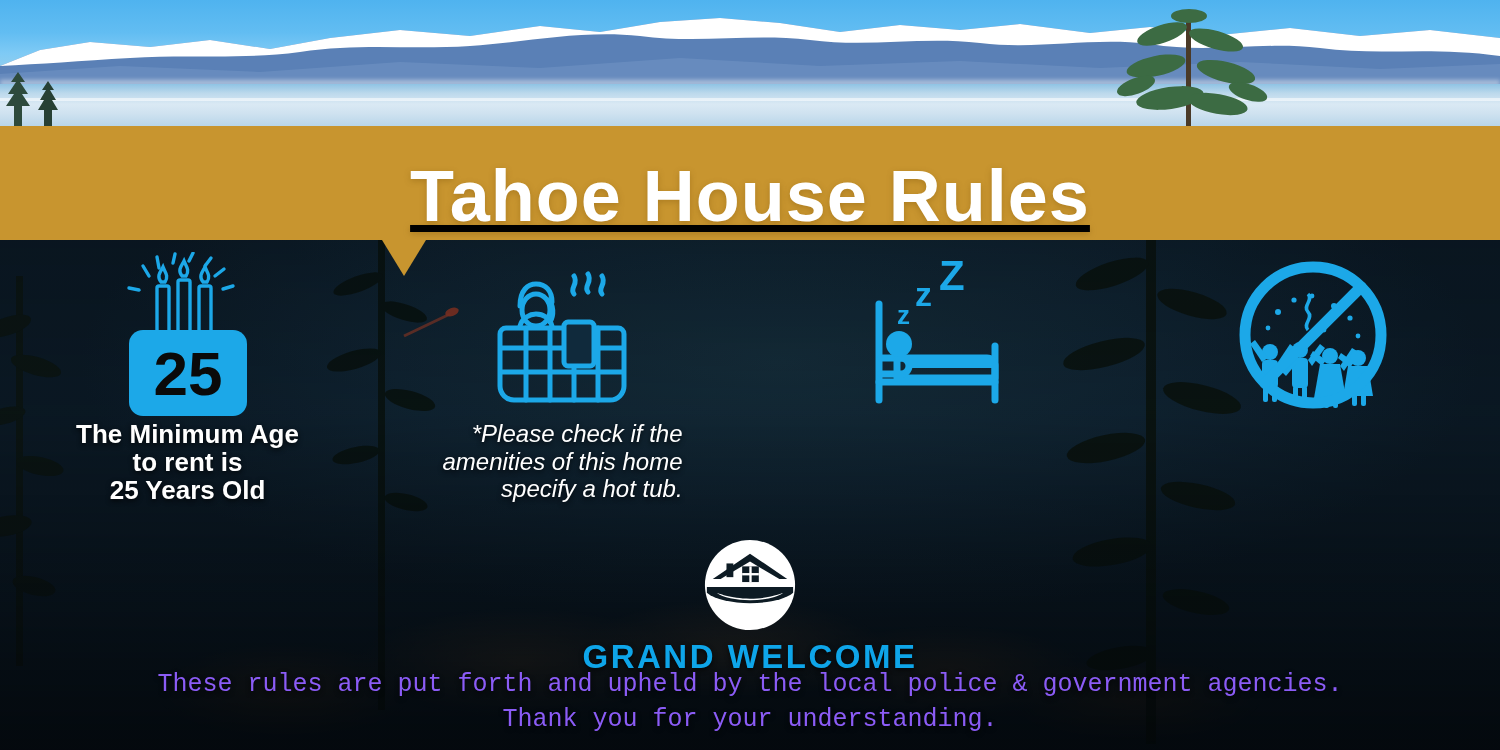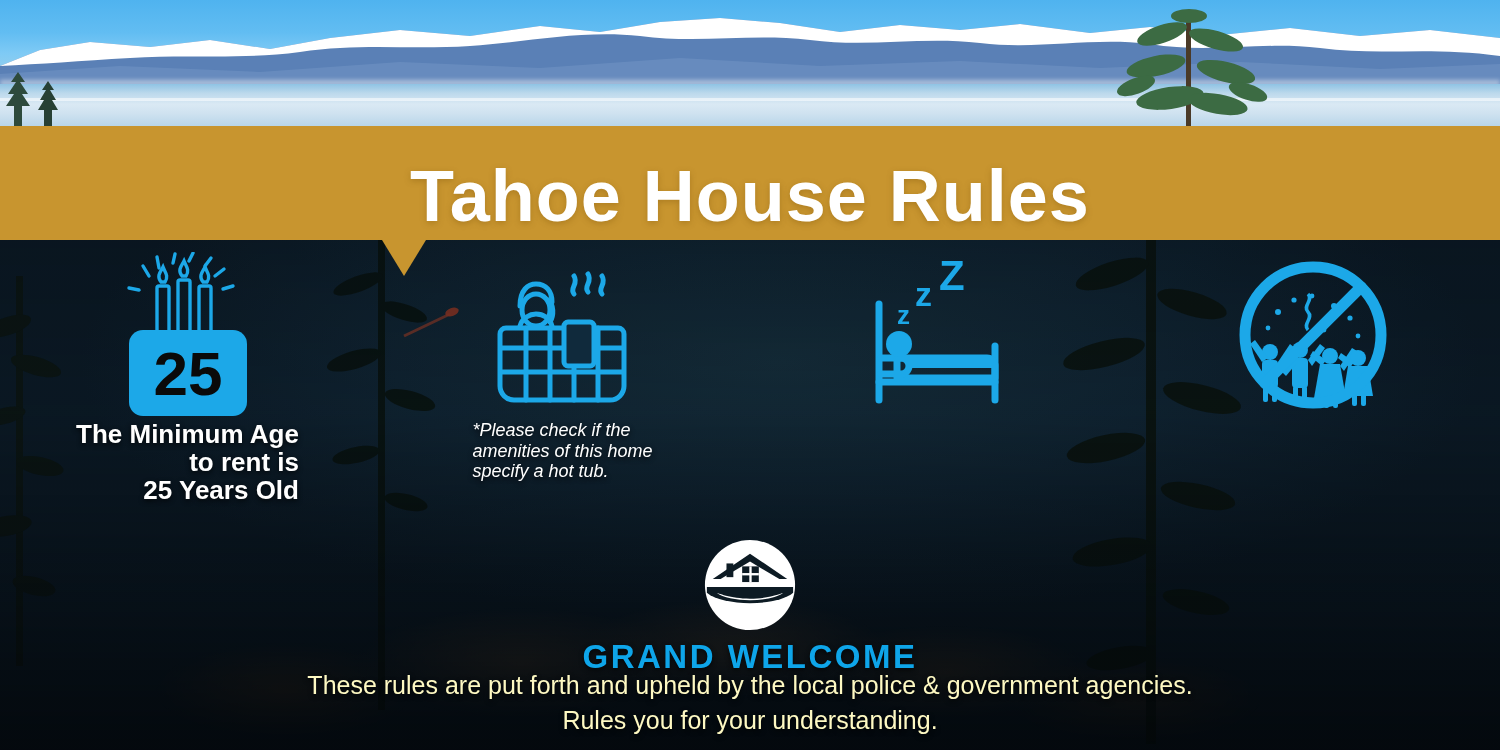--- a/index.html
+++ b/index.html
@@ -38,21 +38,21 @@
     position:absolute; left:0px; bottom:0; width:70px; height:56px;
   }
   #hero .pine-right {
     position:absolute; left:1090px; bottom:0; width:200px; height:126px;
   }
 
   
   #banner {
     position:absolute; left:0; top:126px; width:1500px; height:140px;
     background:#c8952f;
-    display:flex; align-items:center; justify-content:center;
+    display:flex; align-items:center; justify-content:center;text-decoration:underline;
   }
   #banner-title {
     color:#ffffff;
     font-size:72px;
     font-weight:bold;
     letter-spacing:1px;
     line-height:1;
     text-shadow:0 2px 6px rgba(120,80,10,.35);
     white-space:nowrap;
   }
@@ -105,48 +105,49 @@
   .rule {
     flex:1 1 0; display:flex; flex-direction:column; align-items:center;
     padding:0 8px;
   }
   .rule-icon {
     height:165px; display:flex; align-items:center; justify-content:center;
   }
   .rule-label {
     margin-top:4px;
     color:#ffffff; font-weight:bold; font-size:26px; line-height:1.07;
-    text-align:right; white-space:pre-line;
+    text-align:center; white-space:pre-line;
     text-shadow:0 2px 5px rgba(0,0,0,.75);
   }
   .rule-note {
     margin-top:3px;
-    color:#ffffff; font-style:italic; font-size:18px; line-height:1.15;
-    text-align:left; white-space:pre-line;
+    color:#ffffff; font-style:italic; font-size:24px; line-height:1.15;
+    text-align:right; white-space:pre-line;
     text-shadow:0 2px 5px rgba(0,0,0,.75);
   }
 
   
   #logo-block {
     position:absolute; left:0; top:536px; width:1500px;
     display:flex; flex-direction:column; align-items:center; z-index:6;
   }
   #logo-mark { width:98px; height:98px; }
   #logo-text {
     margin-top:4px; color:#0ea5e9; font-weight:bold;
     font-size:33px; letter-spacing:2.5px; white-space:nowrap;
     text-shadow:0 2px 5px rgba(0,0,0,.7);
   }
 
   
   #footer {
     position:absolute; left:0; top:668px; width:1500px; z-index:6;
-    text-align:center; color:#fef9c3;
+    text-align:center; color:#8b5cf6;
     font-size:25px; line-height:1.38;
     text-shadow:0 2px 5px rgba(0,0,0,.8);
+    font-family:Liberation Mono, monospace;
   }
   #footer .fline { display:block; }
 </style>
 </head>
 <body>
 
 <div id="hero">
   <svg class="ridge" viewBox="0 0 1500 72" preserveAspectRatio="none">
     <path d="M0,50 L40,34 L90,26 L150,31 L210,24 L270,33 L330,22 L400,14 L470,20 L540,10 L600,16 L660,6 L720,2 L780,7 L840,16 L900,9 L960,14 L1020,8 L1090,17 L1150,11 L1220,19 L1290,12 L1360,20 L1430,14 L1500,22 L1500,72 L0,72 Z" fill="#5a80b6"></path>
     <path d="M0,50 L40,34 L90,26 L150,31 L210,24 L270,33 L330,22 L400,14 L470,20 L540,10 L600,16 L660,6 L720,2 L780,7 L840,16 L900,9 L960,14 L1020,8 L1090,17 L1150,11 L1220,19 L1290,12 L1360,20 L1430,14 L1500,22 L1500,40 C1430,30 1380,40 1320,32 C1260,25 1210,38 1150,28 C1090,21 1040,34 980,27 C920,20 870,32 810,24 C750,17 700,28 640,20 C580,14 530,26 470,30 C410,34 360,27 300,36 C240,44 190,38 130,42 C80,45 40,48 0,50 Z" fill="#ffffff"></path>
@@ -360,14 +361,14 @@
     <line x1="42" y1="39" x2="59" y2="39" stroke="#ffffff" stroke-width="2.4"></line>
     <path d="M8,54 C22,70 78,70 92,54 C92,54 80,62 50,62 C20,62 8,54 8,54 Z" fill="#0d1b24"></path>
     <path d="M6,52 L94,52 L94,58 C78,72 22,72 6,58 Z" fill="#0d1b24"></path>
     <path d="M16,58 C28,68 72,68 84,58 C84,58 70,64 50,64 C30,64 16,58 16,58 Z" fill="#ffffff"></path>
   </svg>
   <div id="logo-text">GRAND WELCOME</div>
 </div>
 
 <div id="footer">
   <span class="fline">These rules are put forth and upheld by the local police &amp; government agencies.</span>
-  <span class="fline">Rules you for your understanding.</span>
+  <span class="fline">Thank you for your understanding.</span>
 </div>
 
 </body></html>

